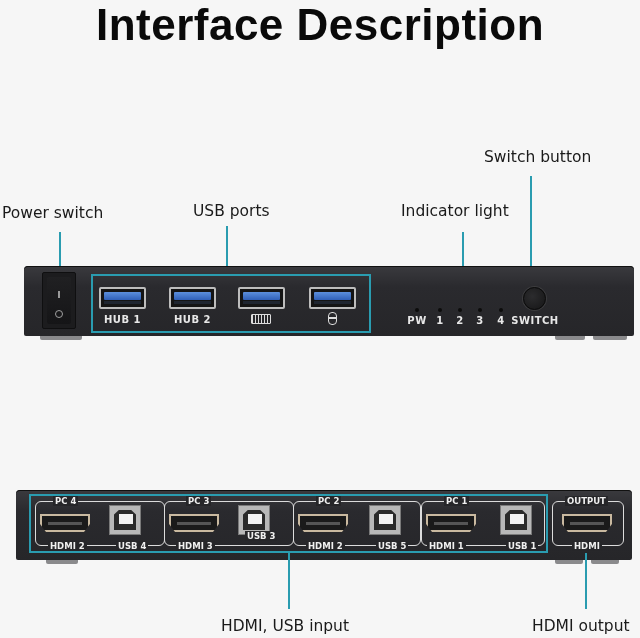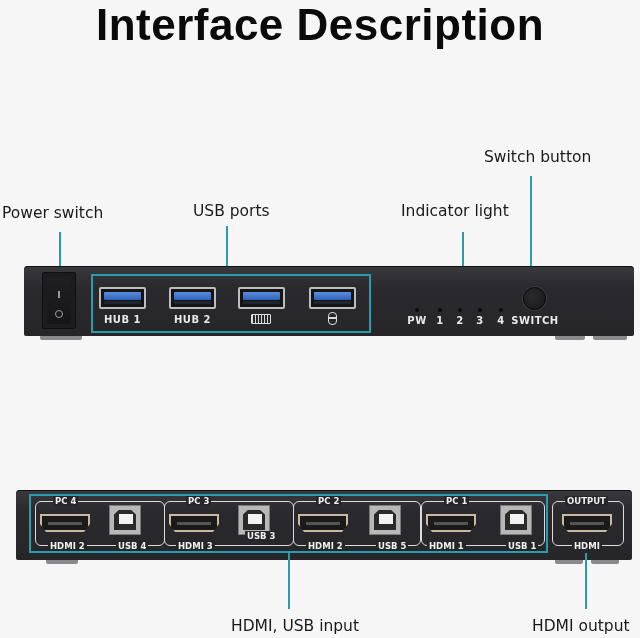--- a/index.html
+++ b/index.html
@@ -175,14 +175,14 @@
   <div class="group-frame" style="left:536px; top:11px; width:72px; height:45px;"></div>
   <div class="frame-label" style="left:549px; top:6px;">OUTPUT</div>
   <div class="hdmi-port" style="left:546px; top:24px;">
       <div class="slot"></div>
     </div>
   <div class="frame-label" style="left:556px; top:51px;">HDMI</div>
 </div>
 
 <div class="callout-line" style="left:288px; top:553px; height:56px;"></div>
 <div class="callout-line" style="left:585px; top:553px; height:56px;"></div>
-<div class="callout-label" style="left:231px; top:616px;">HDMI, USB input</div>
+<div class="callout-label" style="left:221px; top:616px;">HDMI, USB input</div>
 <div class="callout-label" style="left:532px; top:616px;">HDMI output</div>
 
 </body></html>

